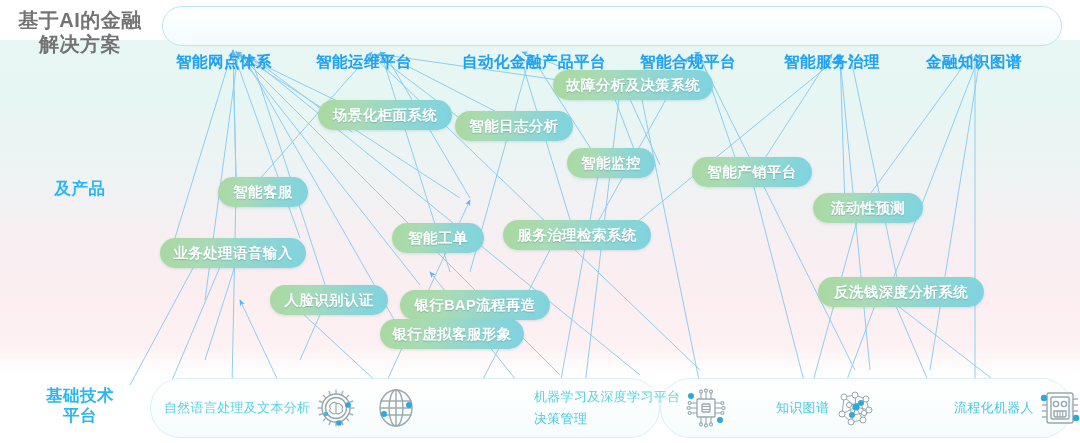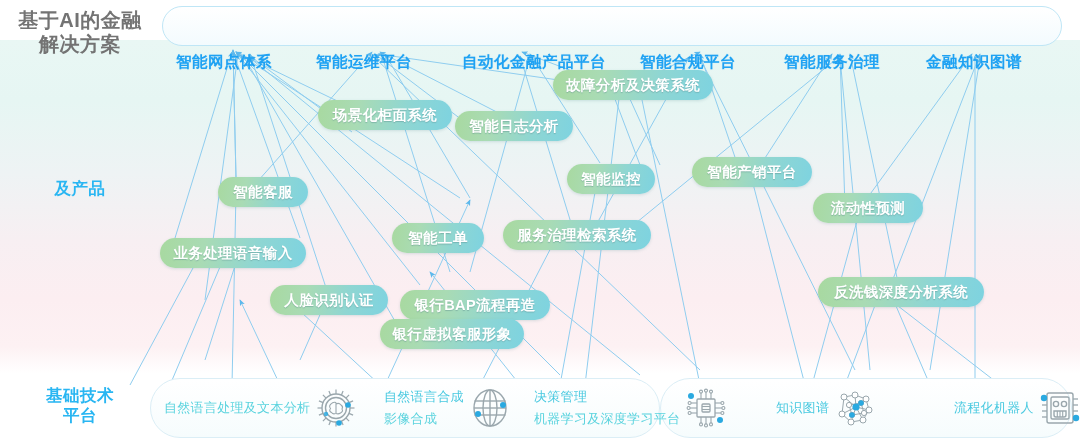--- a/index.html
+++ b/index.html
@@ -185,21 +185,21 @@
   </div>
   <div class="axis-label" id="axis-bot">
     <div>基础技术</div>
     <div>平台</div>
   </div>
 
   <div id="pill-layer">
       <div class="pill" style="left: 553px; top: 70px; width: 160px;">故障分析及决策系统</div>
       <div class="pill" style="left: 318px; top: 100px; width: 134px;">场景化柜面系统</div>
       <div class="pill" style="left: 455px; top: 111px; width: 118px;">智能日志分析</div>
-      <div class="pill" style="left: 567px; top: 148px; width: 88px; margin-top: 16px;">智能监控</div>
+      <div class="pill" style="left: 567px; top: 148px; width: 88px;">智能监控</div>
       <div class="pill" style="left: 692px; top: 157px; width: 120px;">智能产销平台</div>
       <div class="pill" style="left: 218px; top: 177px; width: 90px;">智能客服</div>
       <div class="pill" style="left: 392px; top: 183px; width: 92px; margin-top: 40px;">智能工单</div>
       <div class="pill" style="left: 813px; top: 193px; width: 110px;">流动性预测</div>
       <div class="pill" style="left: 503px; top: 220px; width: 148px;">服务治理检索系统</div>
       <div class="pill" style="left: 160px; top: 238px; width: 146px;">业务处理语音输入</div>
       <div class="pill" style="left: 400px; top: 257px; width: 150px; margin-top: 33px;">银行BAP流程再造</div>
       <div class="pill" style="left: 818px; top: 277px; width: 166px;">反洗钱深度分析系统</div>
       <div class="pill" style="left: 270px; top: 285px; width: 118px;">人脸识别认证</div>
       <div class="pill" style="left: 380px; top: 319px; width: 144px;">银行虚拟客服形象</div>
@@ -239,50 +239,42 @@
       </g>
       <path d="M20 21 q-2.5 2 -0.5 4.5 q-2 2.5 1 4 q1.5 2 4 1 M20 21 q2-2.5 5-1.5 M25 19.5 l0 11 M25 21 q3-1.5 5 1 q2.5 1.5 1 4 q1.5 2.5 -1.5 4 q-2 1.5 -4.5 0.5" stroke="#9aa7ad" stroke-width="1.1"></path>
     </g>
     <circle cx="37" cy="22" r="2.8" fill="#2aa9e0"></circle>
     <circle cx="28" cy="40" r="2.8" fill="#2aa9e0"></circle>
     <circle cx="15" cy="31" r="2.2" fill="#2aa9e0" opacity=".85"></circle>
   </svg>
         </div>
       </div>
       <div class="bot-card" style="left: 370px; width: 140px;">
-        <div class="bot-texts">
-          <div class="bot-line-row">
-            <span class="bot-line">自然语言合成</span>
-          </div>
-          <div class="bot-line-row">
-            <span class="bot-line t2">影像合成</span>
-          </div>
-        </div>
         <div class="bot-icon">
           <svg width="50" height="50" viewBox="0 0 50 50">
     <g fill="none" stroke="#9aa7ad" stroke-width="1.4">
       <ellipse cx="25" cy="25" rx="16" ry="18"></ellipse>
       <ellipse cx="25" cy="25" rx="7" ry="18"></ellipse>
       <line x1="25" y1="7" x2="25" y2="43"></line>
       <line x1="9.5" y1="18" x2="40.5" y2="18"></line>
       <line x1="9" y1="25" x2="41" y2="25"></line>
       <line x1="9.5" y1="32" x2="40.5" y2="32"></line>
     </g>
     <circle cx="38" cy="22" r="3" fill="#2aa9e0"></circle>
     <circle cx="13" cy="31" r="3" fill="#2aa9e0"></circle>
   </svg>
         </div>
       </div>
       <div class="bot-card" style="left: 520px; width: 200px;">
         <div class="bot-texts">
           <div class="bot-line-row">
+            <span class="bot-line t2">机器学习及深度学习平台</span>
+          </div>
+          <div class="bot-line-row">
             <span class="bot-line">决策管理</span>
-          </div>
-          <div class="bot-line-row">
-            <span class="bot-line t2">机器学习及深度学习平台</span>
           </div>
         </div>
         <div class="bot-icon">
           <svg width="50" height="50" viewBox="0 0 50 50">
     <g fill="none" stroke="#9aa7ad" stroke-width="1.3">
       <rect x="16" y="16" width="18" height="18" rx="1"></rect>
       <rect x="21" y="21" width="8" height="8" rx="1"></rect>
       <line x1="21" y1="23.5" x2="29" y2="23.5" stroke-width="1.1"></line>
       <line x1="21" y1="26.5" x2="29" y2="26.5" stroke-width="1.1"></line>
       <g stroke-width="1.1">

